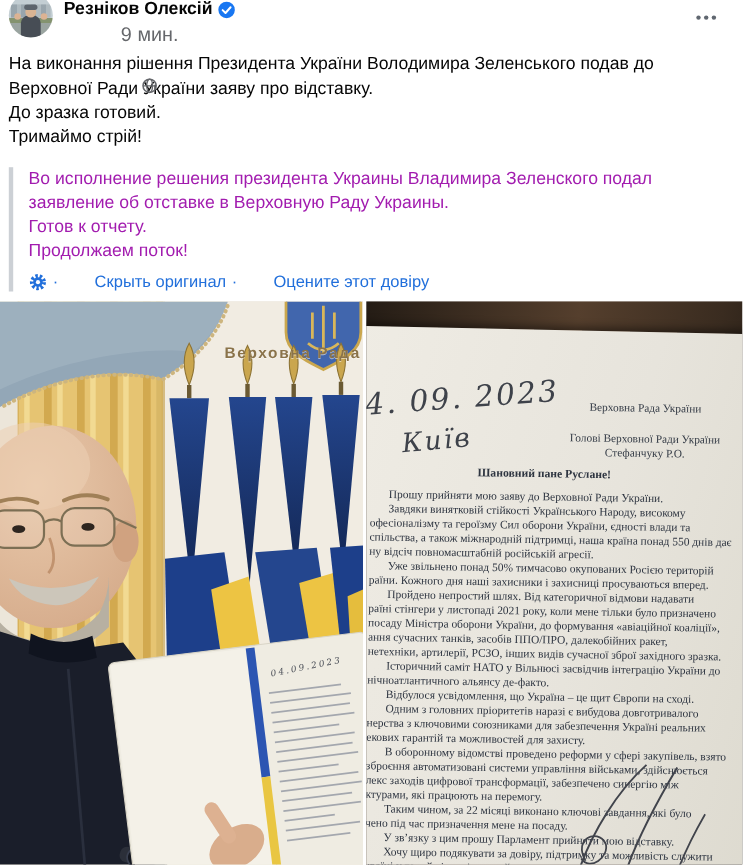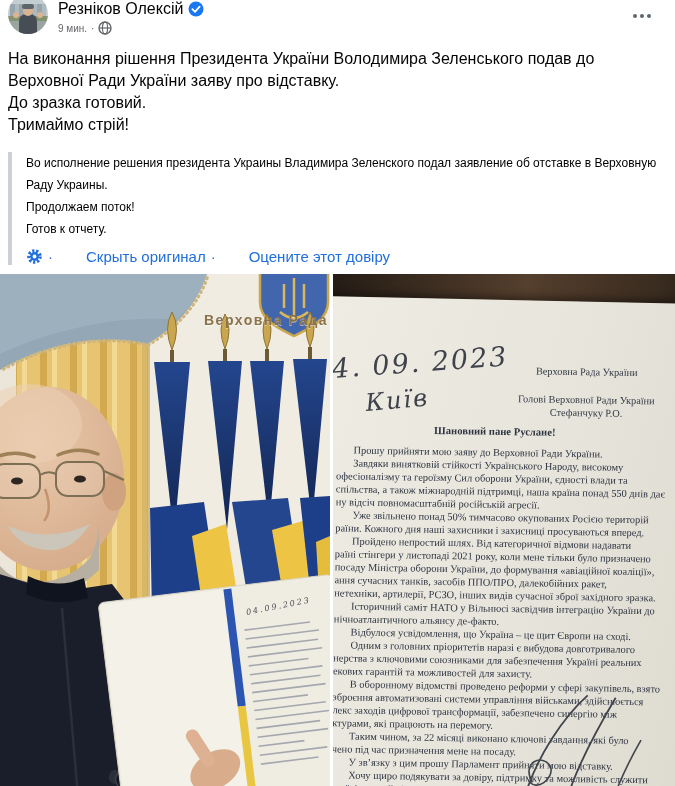--- a/index.html
+++ b/index.html
@@ -13,32 +13,32 @@
     cursor:pointer; }
   .avatar .bldg { position:absolute; left:2px; top:10px; width:36px; height:12px;
     background:repeating-linear-gradient(90deg,#8e9ba3 0 5px,#aab5ba 5px 9px); opacity:.8; }
   .avatar .bodyfig { position:absolute; left:11px; top:20px; width:18px; height:20px; border-radius:7px 7px 0 0; background:#474d55; }
   .avatar .headfig { position:absolute; left:15px; top:12px; width:10px; height:10px; border-radius:50%; background:#d9b493; }
   .avatar .capfig { position:absolute; left:14px; top:10px; width:12px; height:5px; border-radius:4px; background:#5c646c; }
   .avatar .fistL,.avatar .fistR { position:absolute; top:18px; width:6px; height:6px; border-radius:50%; background:#dcb393; }
   .avatar .fistL { left:5px; } .avatar .fistR { left:29px; }
   .h-text { position:absolute; left:58px; top:0; }
   .name-row { display:flex; align-items:center; gap:5px; }
-  .name { font-size:16px; font-weight:400; color:#050505; cursor:pointer;text-align:right; }
-  .meta-row { display:flex; align-items:center; gap:4px; margin-top:3px; font-size:10px; color:#65676b; }
+  .name { font-size:16px; font-weight:700; color:#050505; cursor:pointer;text-align:right; }
+  .meta-row { display:flex; align-items:center; gap:4px; margin-top:3px; font-size:18px; color:#65676b;flex-direction:column; }
   .dotsep { color:#65676b; }
   .more { position:absolute; right:18px; top:8px; display:flex; gap:3px; padding:6px; cursor:pointer; }
   .more i { width:4px; height:4px; border-radius:50%; background:#606770; }
 
   
   .post-text { margin:6px 8px 16px 8px; font-size:16px; line-height:22px; color:#050505; }
 
   
   .quote { margin:12px 8px 0 8px; border-left:4px solid #ccd0d5; padding-left:14px; }
-  .quote-text { font-size:12px; line-height:22px; color:#000000; }
+  .quote-text { font-size:16px; line-height:22px; color:#a21caf; }
   .controls { margin-top:8px; display:flex; align-items:center; gap:5px; font-size:15px; color:#216fdb; }
   .controls a { color:#216fdb; text-decoration:none; cursor:pointer;margin-left:28px; }
   .gear { display:inline-flex; cursor:pointer; }
 
   
   .photos { margin-top:9px; height:523px; display:flex; }
   .photo-left { position:relative; width:330px; height:100%; overflow:hidden; background:#ece6da; cursor:pointer; }
   .gapcol { width:3px; height:100%; background:#fff; }
   .photo-right { position:relative; width:342px; height:100%; overflow:hidden; cursor:pointer;
     background:linear-gradient(100deg,#241c15 0%, #553f2d 45%, #3a2c20 75%, #17120e 100%); }
@@ -110,22 +110,22 @@
 
   <div class="post-text">
     <div>На виконання рішення Президента України Володимира Зеленського подав до Верховної Ради України заяву про відставку.</div>
     <div>До зразка готовий.</div>
     <div>Тримаймо стрій!</div>
   </div>
 
   <div class="quote">
     <div class="quote-text">
       <div>Во исполнение решения президента Украины Владимира Зеленского подал заявление об отставке в Верховную Раду Украины.</div>
+      <div>Готов к отчету.</div>
       <div>Продолжаем поток!</div>
-      <div>Готов к отчету.</div>
     </div>
     <div class="controls">
       <span class="gear">
         <svg width="17" height="17" viewBox="0 0 17 17">
           <circle cx="8.5" cy="8.5" r="5.6" fill="none" stroke="#216fdb" stroke-width="3.4" stroke-dasharray="2.2 1.7"></circle>
           <circle cx="8.5" cy="8.5" r="4.4" fill="#216fdb"></circle>
           <circle cx="8.5" cy="8.5" r="1.9" fill="#fff"></circle>
         </svg>
       </span>
       <span>·</span>

